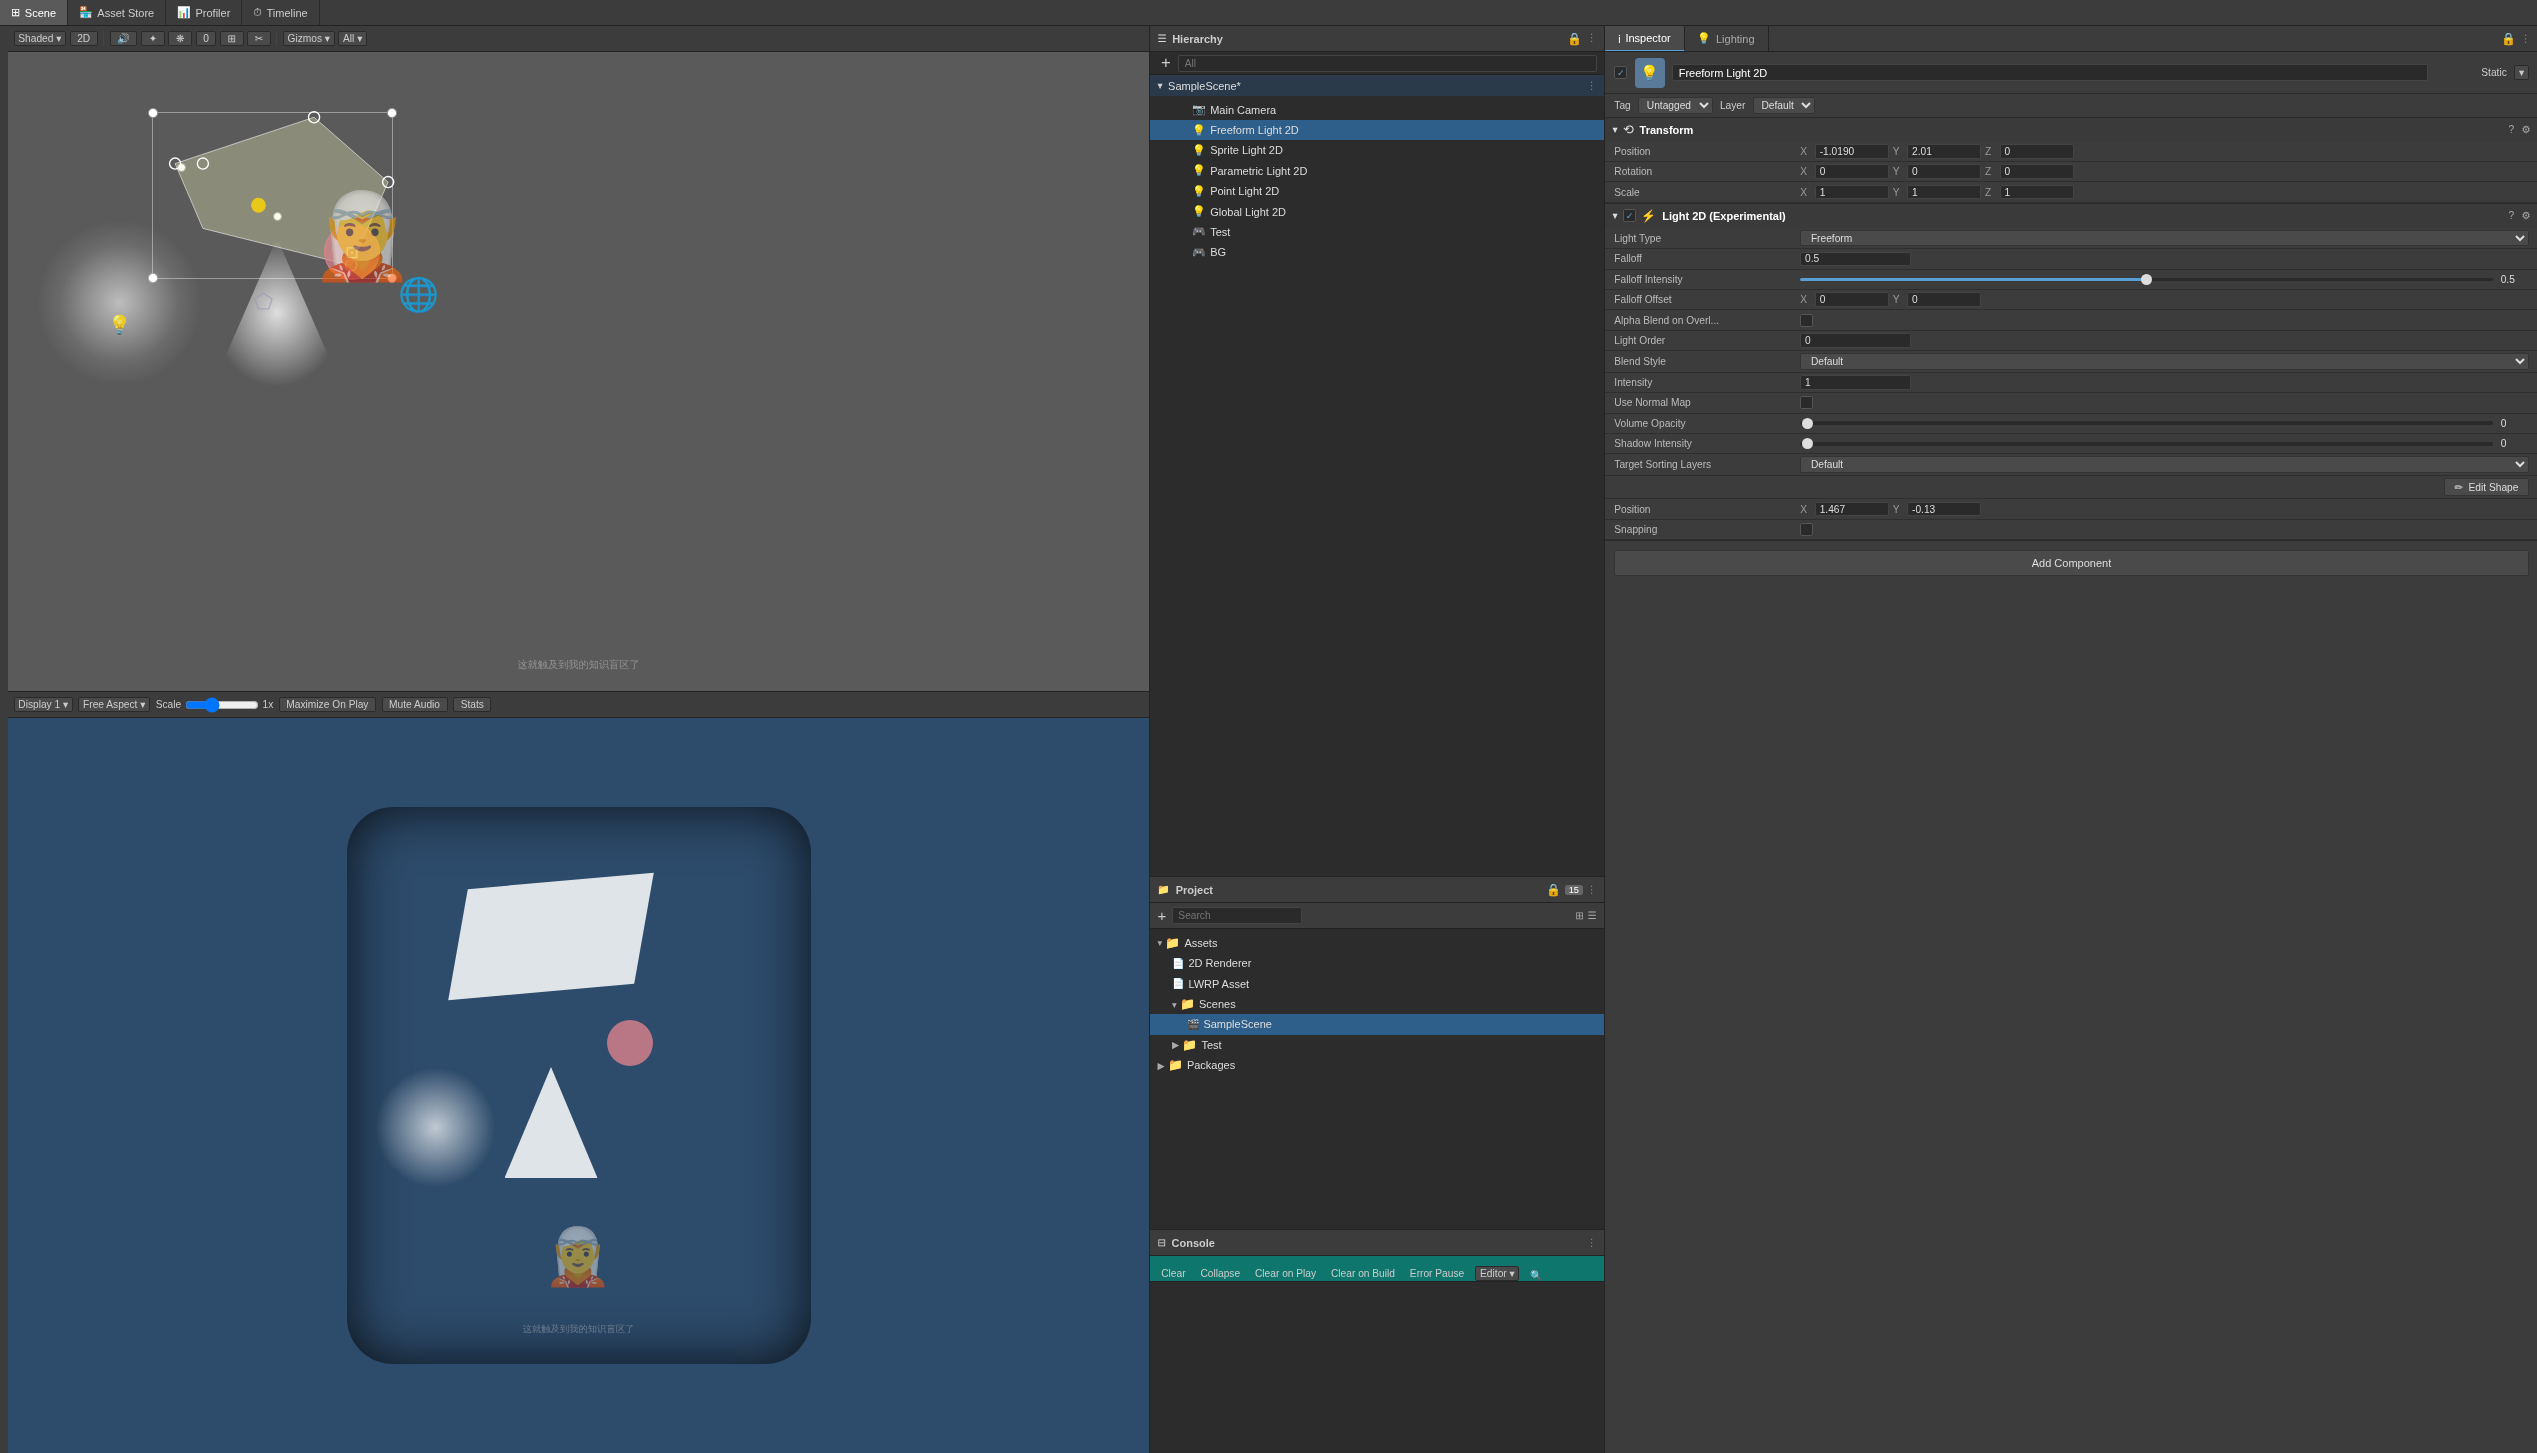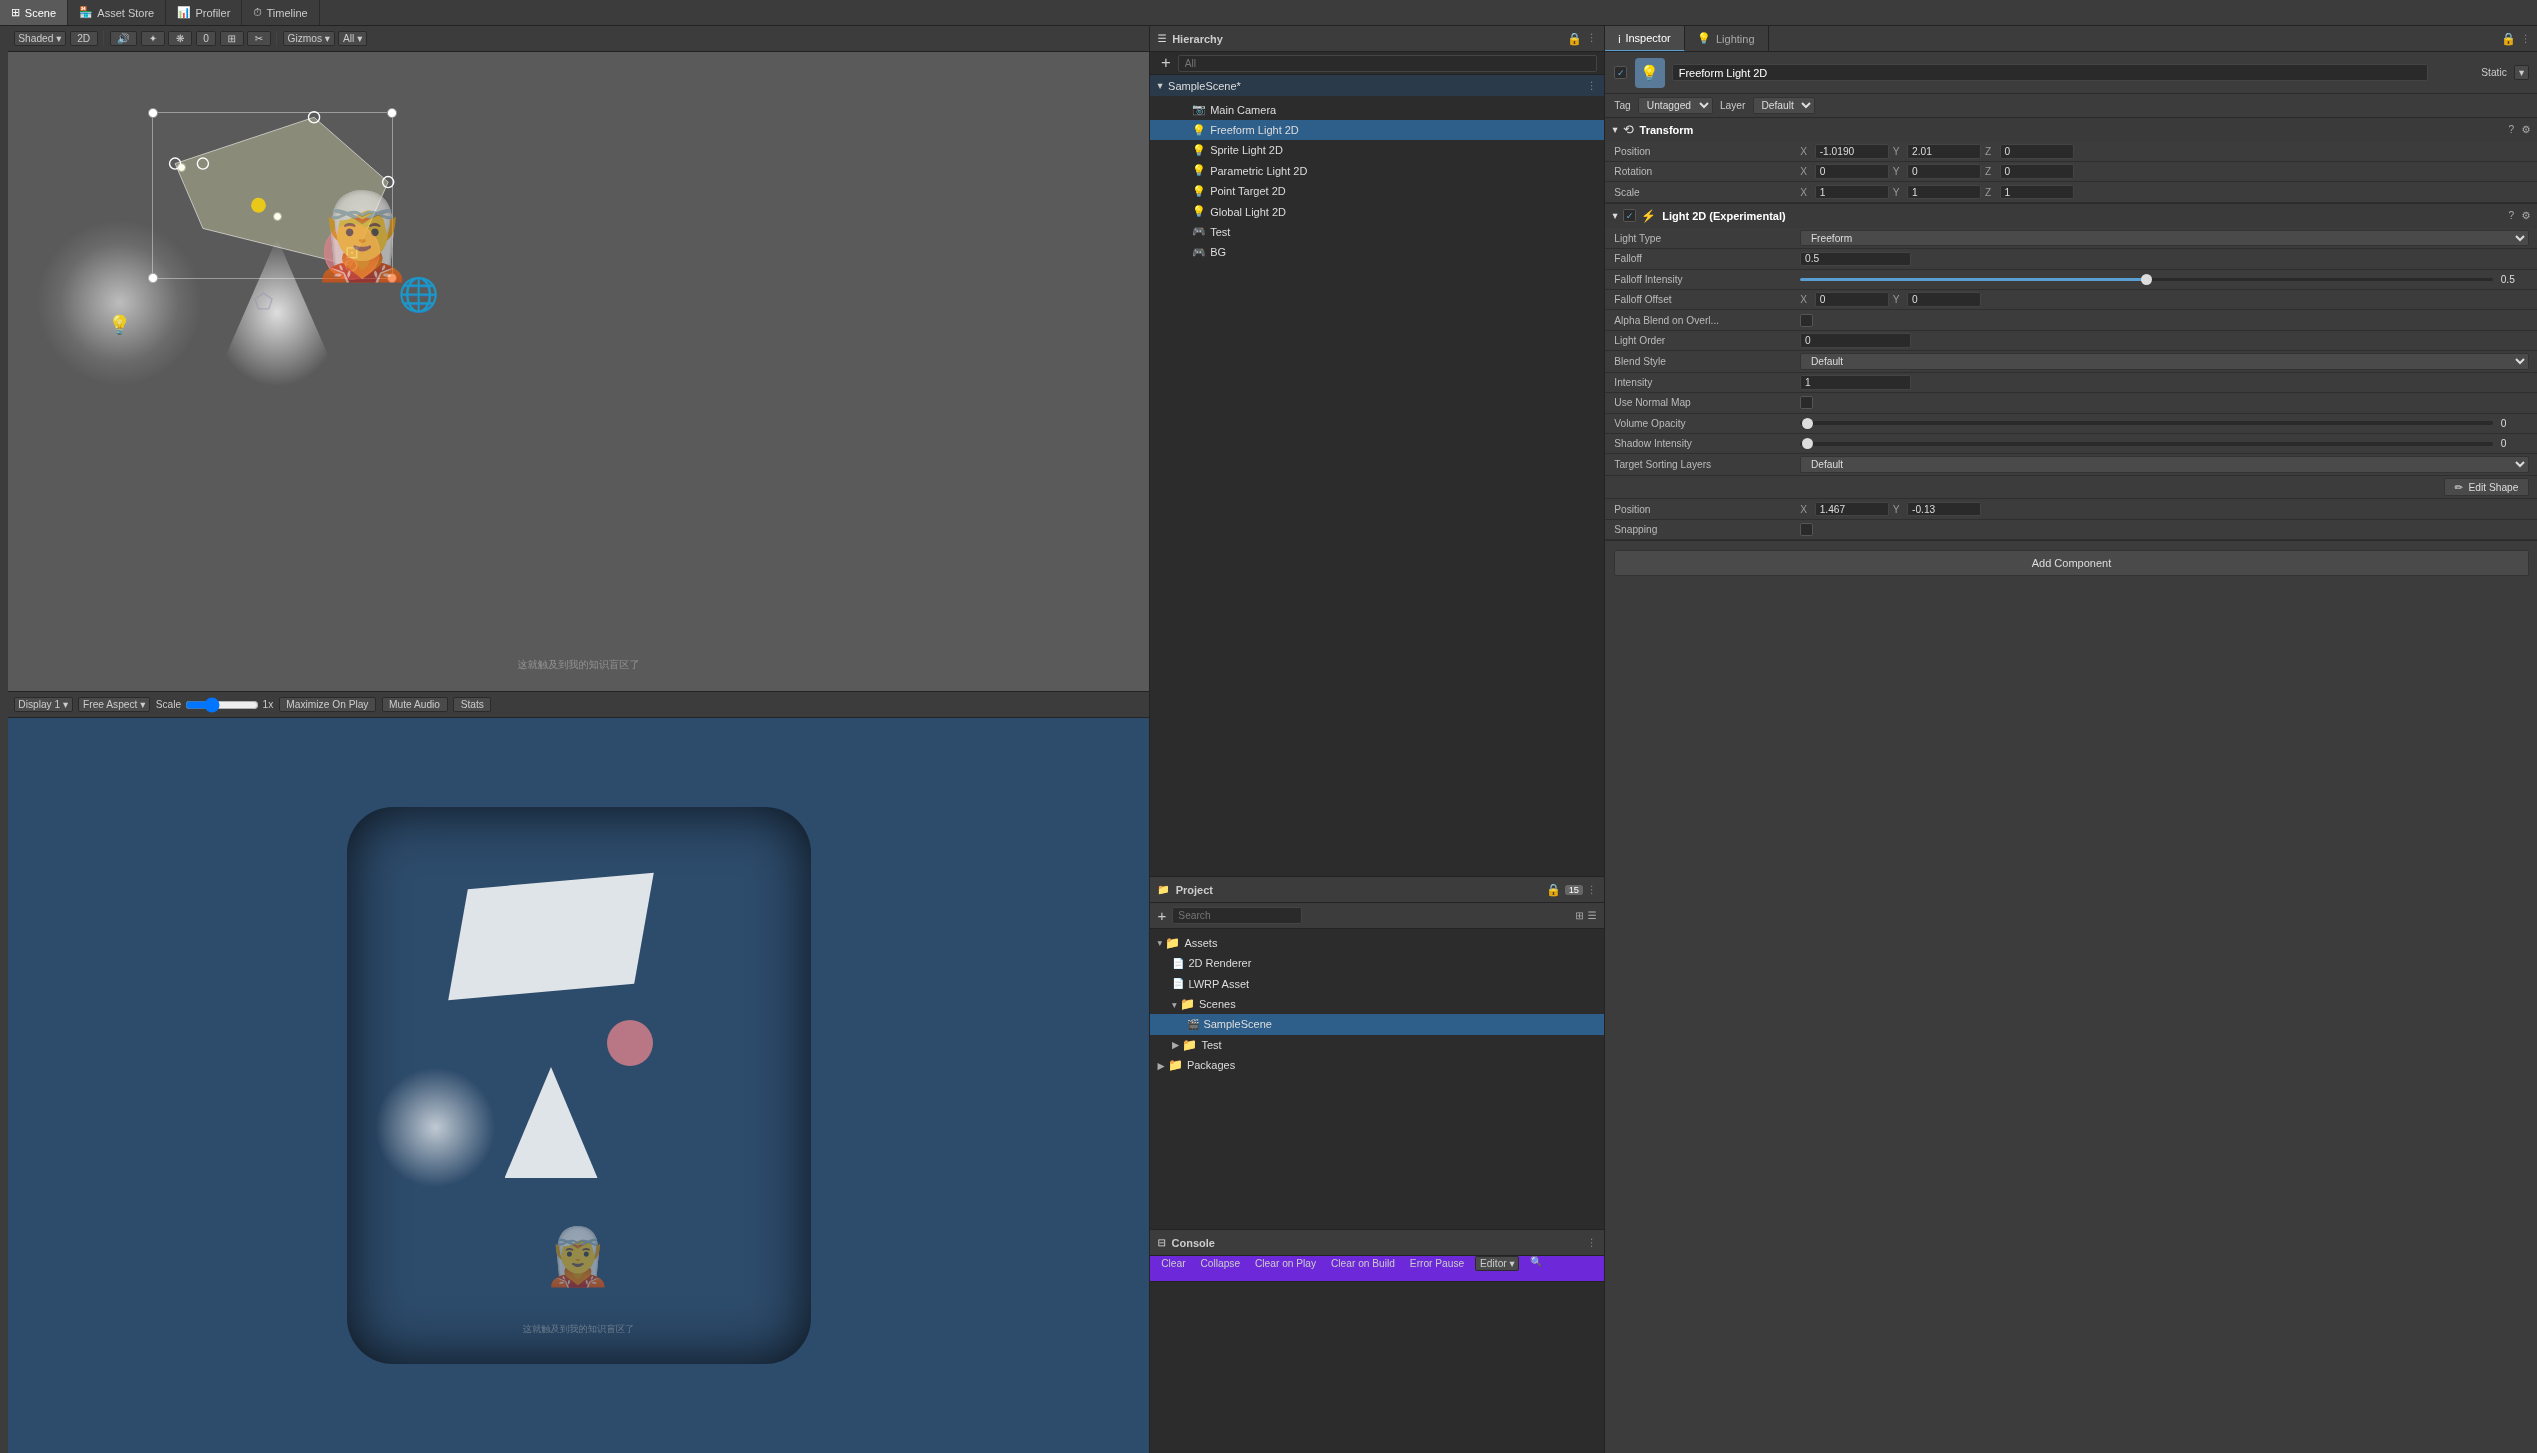--- a/index.html
+++ b/index.html
@@ -200,25 +200,25 @@
       padding: 0 7.4px;
       cursor: pointer;
       gap: 3.7px;
     }
     .proj-item.selected { background: #2d5f8a; }
     .proj-folder { color: #e8c56a; font-size: 12px; }
     .proj-file { color: #88aacc; font-size: 10.2px; }
 
     .console-toolbar {
       display: flex;
-      align-items: flex-start;
+      align-items: flex-end;
       height: 26px;
       padding: 0 5.6px;
       gap: 3.7px;
-      background: #6d28d9;
+      background: #0f766e;
       border-bottom: 0.9px solid #232323;
     }
     .console-btn {
       background: none;
       border: none;
       color: #ccc;
       font-size: 10.2px;
       cursor: pointer;
       padding: 1.9px 5.6px;
     }
@@ -808,21 +808,21 @@
         <div class="hier-item">
           <div class="hier-indent"></div>
           <span class="hier-arrow"></span>
           <span class="hier-obj-icon">💡</span>
           <span class="hier-label">Parametric Light 2D</span>
         </div>
         <div class="hier-item">
           <div class="hier-indent"></div>
           <span class="hier-arrow"></span>
           <span class="hier-obj-icon">💡</span>
-          <span class="hier-label">Point Target 2D</span>
+          <span class="hier-label">Point Light 2D</span>
         </div>
         <div class="hier-item">
           <div class="hier-indent"></div>
           <span class="hier-arrow"></span>
           <span class="hier-obj-icon">💡</span>
           <span class="hier-label">Global Light 2D</span>
         </div>
         <div class="hier-item">
           <div class="hier-indent"></div>
           <span class="hier-arrow"></span>

